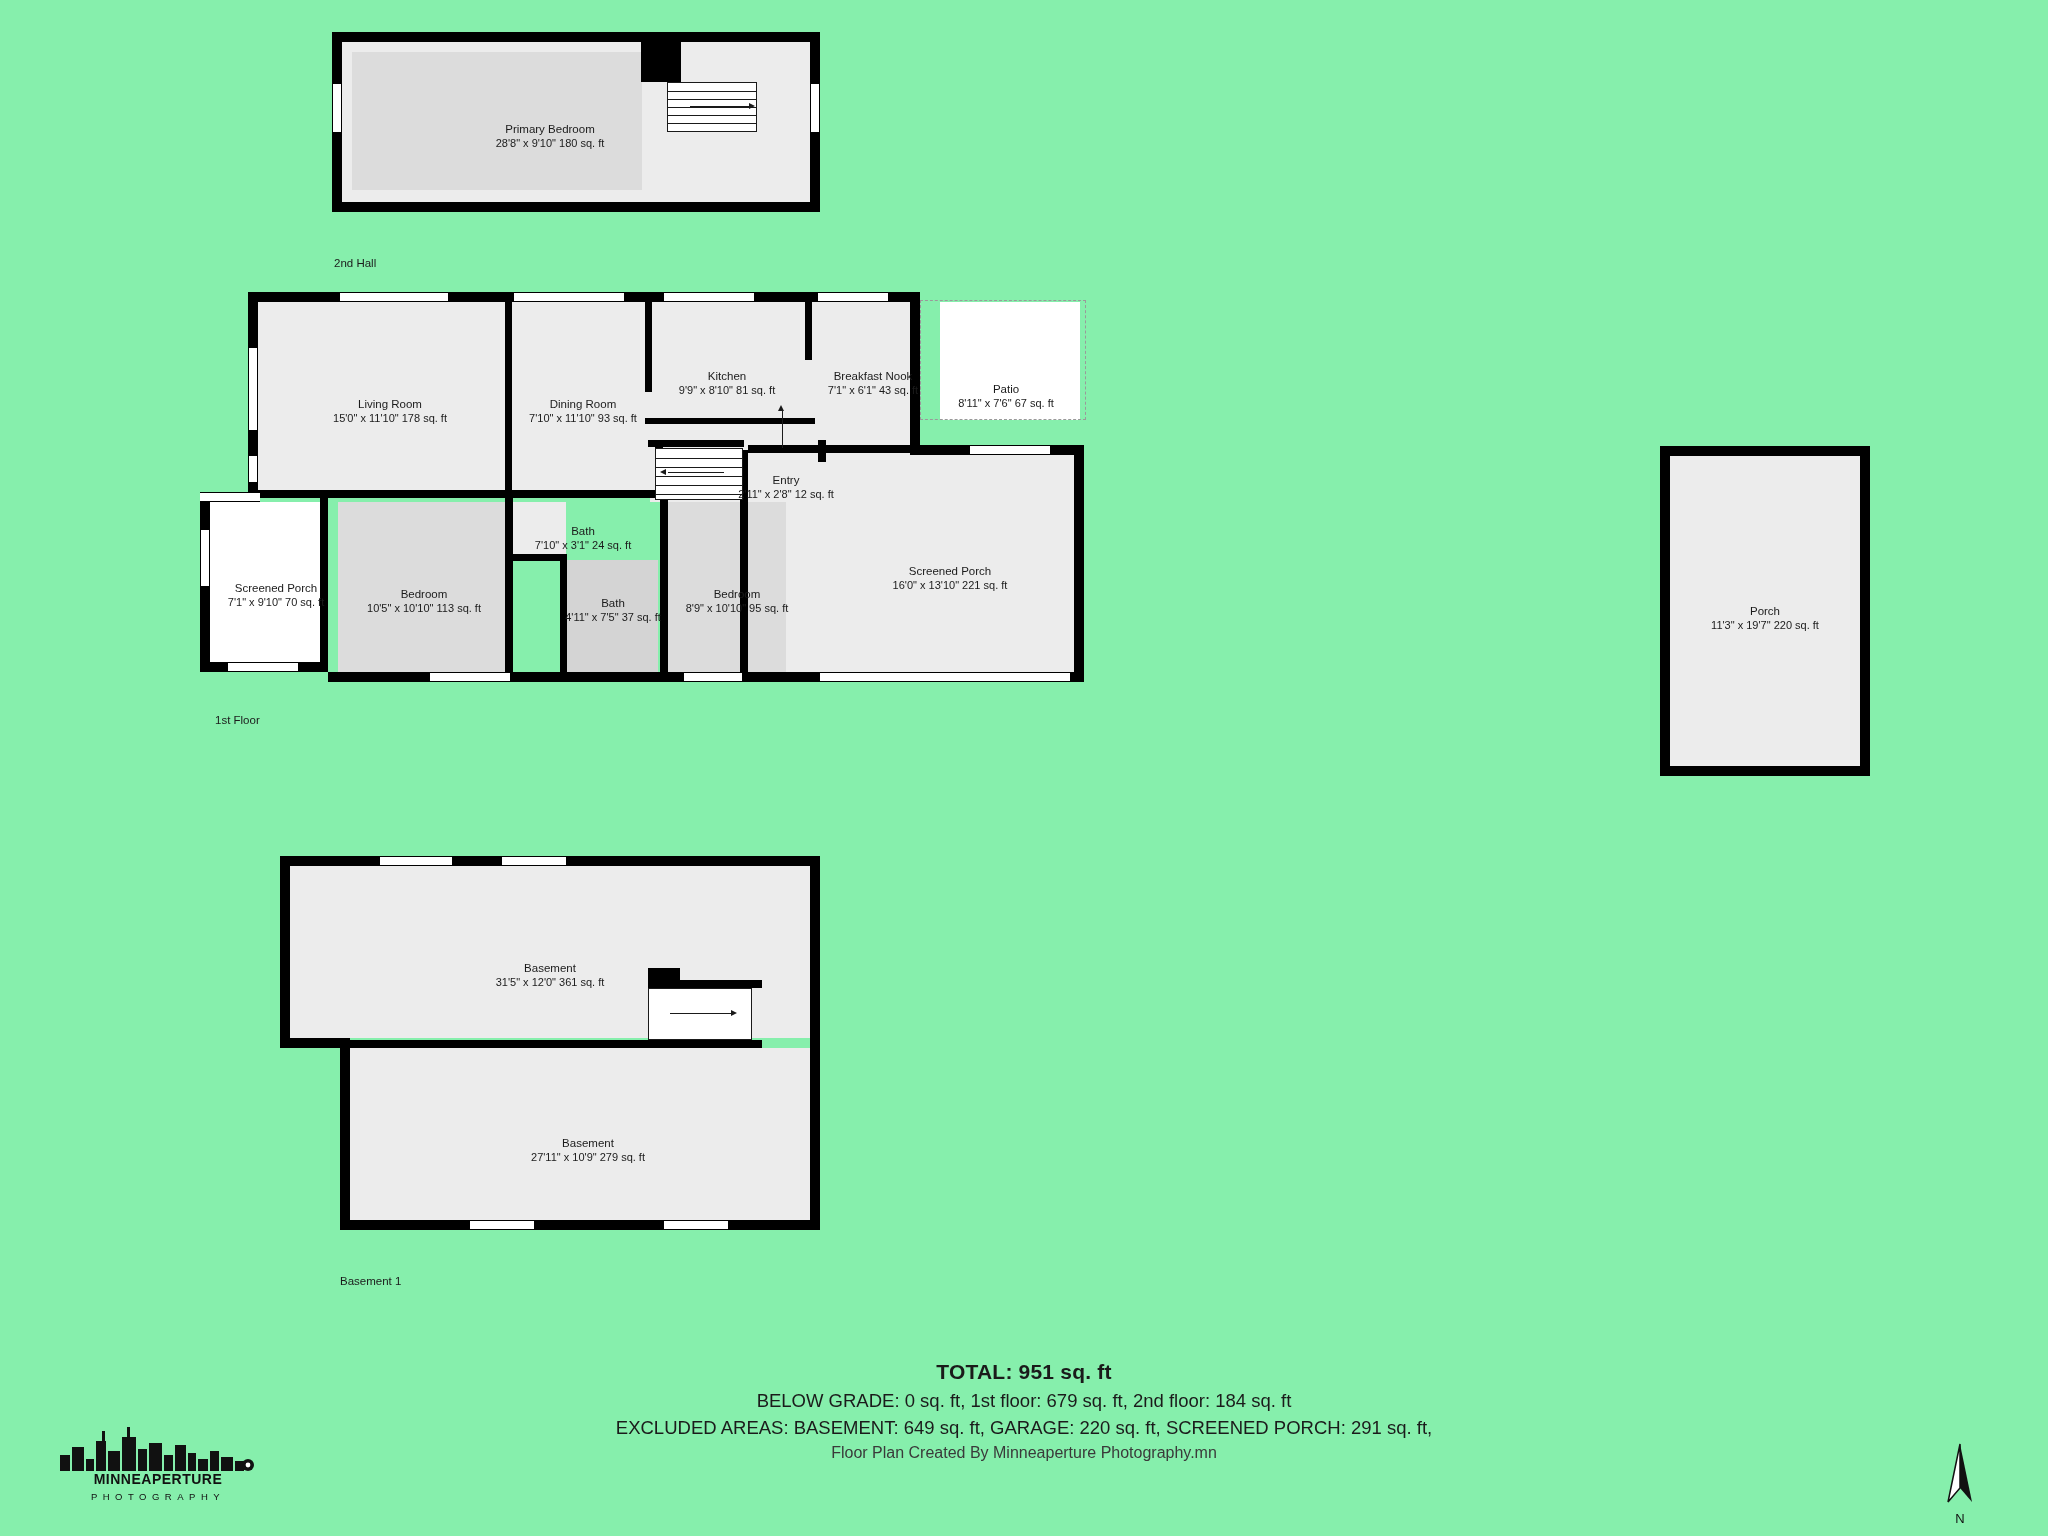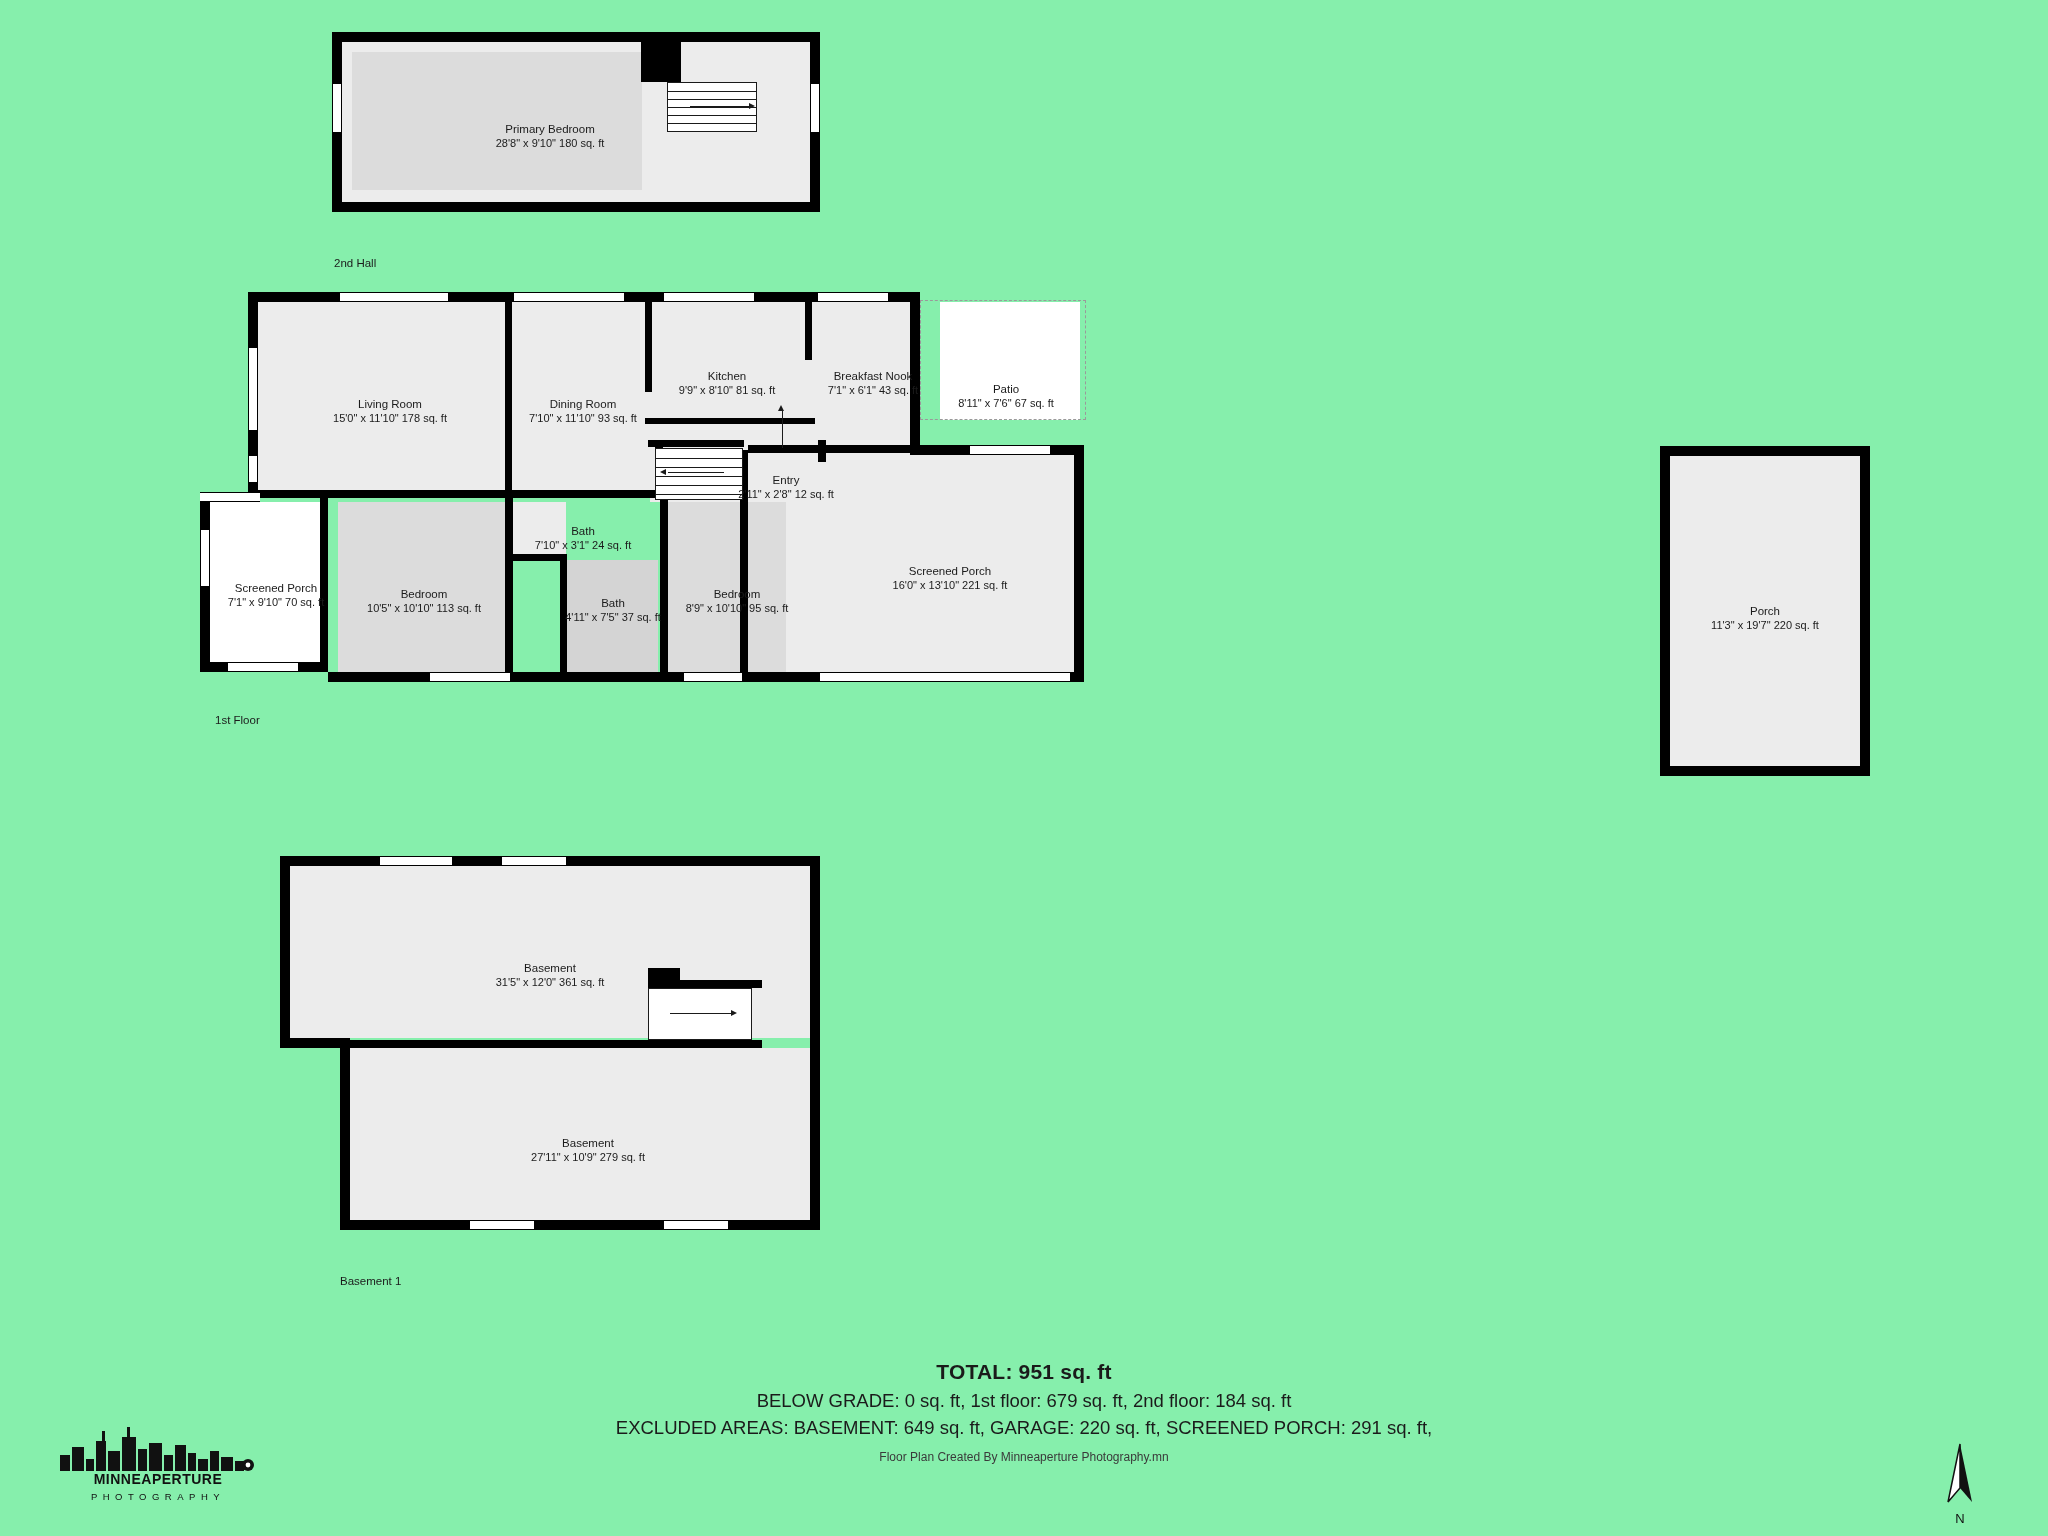--- a/index.html
+++ b/index.html
@@ -115,22 +115,22 @@
     font-weight: bold;
     letter-spacing: .2px;
     margin-bottom: 3px;
   }
   #summary .line {
     font-size: 18.5px;
     line-height: 27px;
     color: #1b1b1b;
   }
   #summary .credit {
-    margin-top: 9px;
-    font-size: 12px;
+    margin-top: 3px;
+    font-size: 16px;
     color: #3a3a3a;
   }
 
   
   #logo {
     position: absolute;
     left: 48px;
     top: 1425px;
     width: 220px;
     height: 84px;

